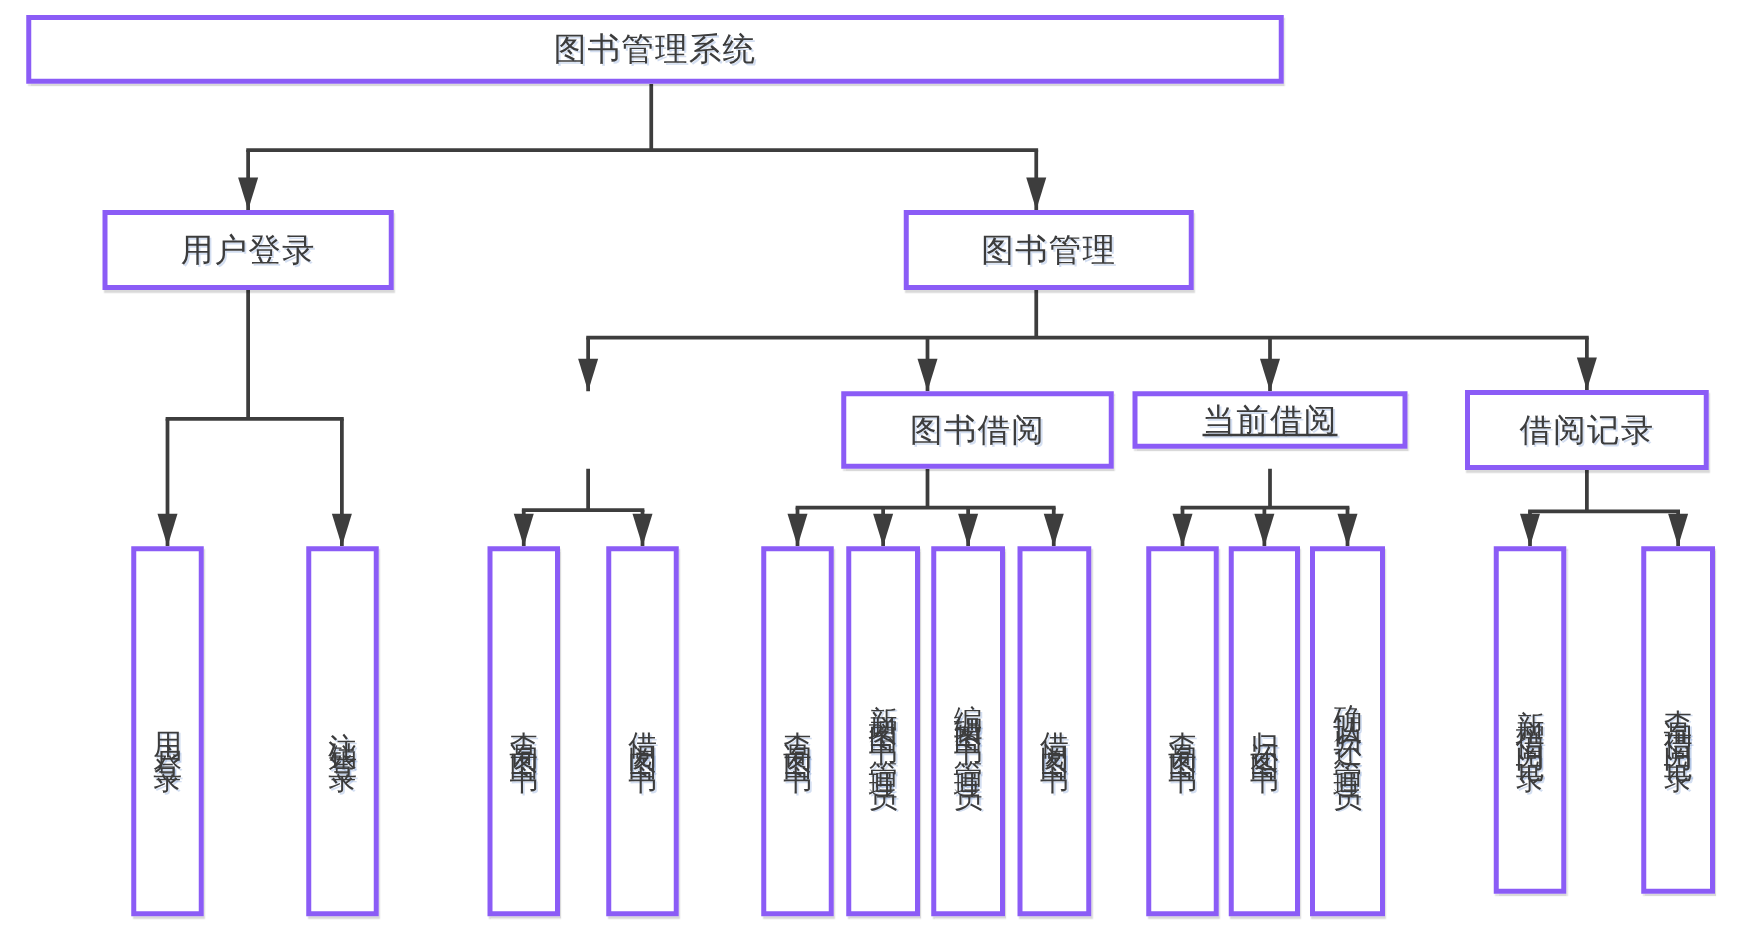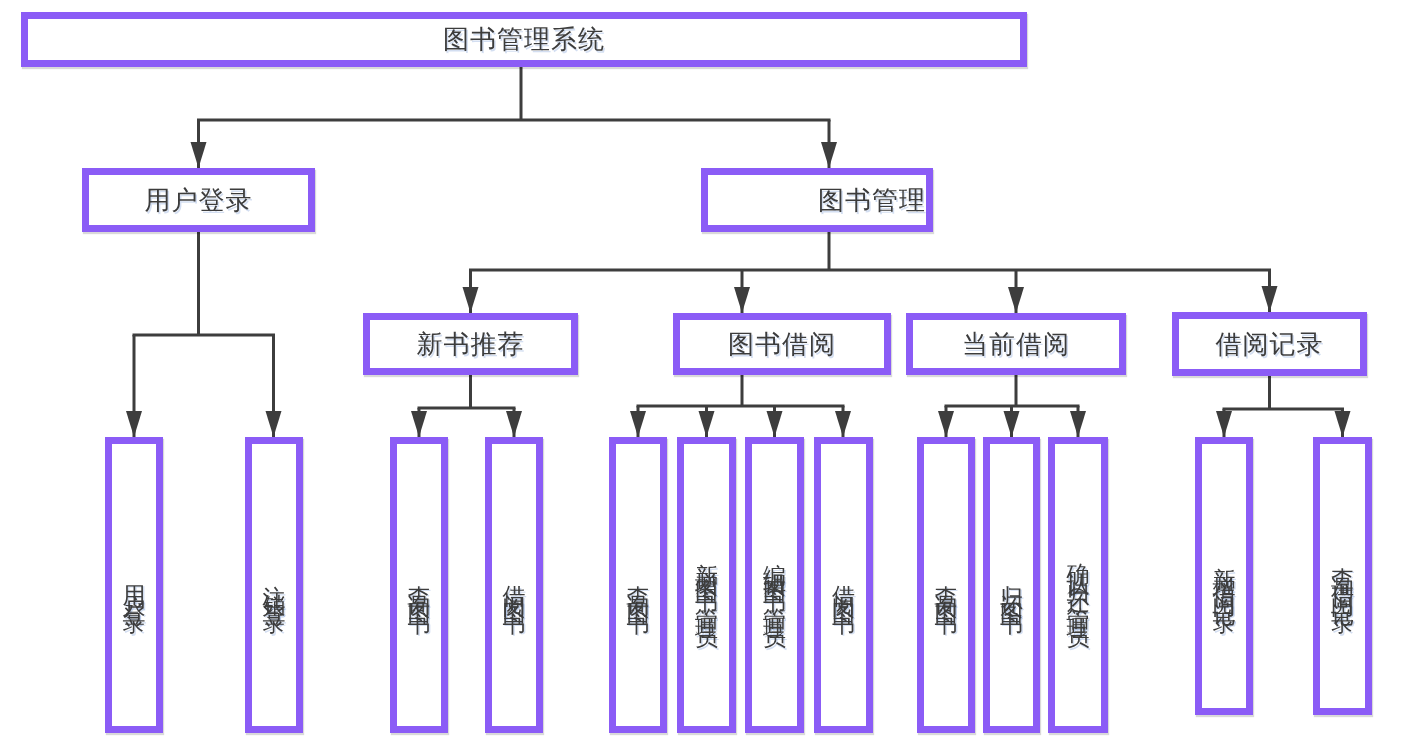--- a/index.html
+++ b/index.html
@@ -8,21 +8,21 @@
     position:relative;
     width:1405px;height:747px;
     background:#ffffff;
     font-family:"Liberation Sans","DejaVu Sans",sans-serif;
     overflow:hidden;
   }
   #wires{position:absolute;left:0;top:0;z-index:1;}
   .hnode,.vnode{
     position:absolute;
     background:#ffffff;
-    border:7px solid #8b5cf6;
+    border:4px solid #8b5cf6;
     display:flex;align-items:center;justify-content:center;
     color:#3c3c3c;
     z-index:2;
     box-shadow:1px 2px 1px rgba(0,0,0,0.15);
   }
   .hnode span{
     font-size:26px;
     letter-spacing:1px;
     white-space:nowrap;
     text-shadow:1.5px 1.5px 0 rgba(110,145,210,0.30);
@@ -100,31 +100,28 @@
     </g>
   </svg>
 
   <div class="hnode" style="left:21px;top:12px;width:1006px;height:55px;">
     <span>图书管理系统</span>
   </div>
 
   <div class="hnode" style="left:82px;top:168px;width:233px;height:64px;">
     <span>用户登录</span>
   </div>
-  <div class="hnode" style="left:701px;top:168px;width:232px;height:64px;justify-content:flex-end;">
+  <div class="hnode" style="left:723px;top:168px;width:232px;height:64px;">
     <span>图书管理</span>
   </div>
 
-  <div class="hnode" style="left:363px;top:313px;width:215px;height:62px;">
-    <span>新书推荐</span>
-  </div>
   <div class="hnode" style="left:633px;top:313px;width:218px;height:62px;margin-left:40px;">
     <span>图书借阅</span>
   </div>
-  <div class="hnode" style="left:906px;top:313px;width:220px;height:62px;">
+  <div class="hnode" style="left:906px;top:313px;width:220px;height:46px;text-decoration:underline;">
     <span>当前借阅</span>
   </div>
   <div class="hnode" style="left:1172px;top:312px;width:195px;height:64px;">
     <span>借阅记录</span>
   </div>
 
   <div class="vnode" style="left:105px;top:437px;width:58px;height:296px;">
     <span>用户登录</span>
   </div>
   <div class="vnode" style="left:245px;top:437px;width:58px;height:296px;">

